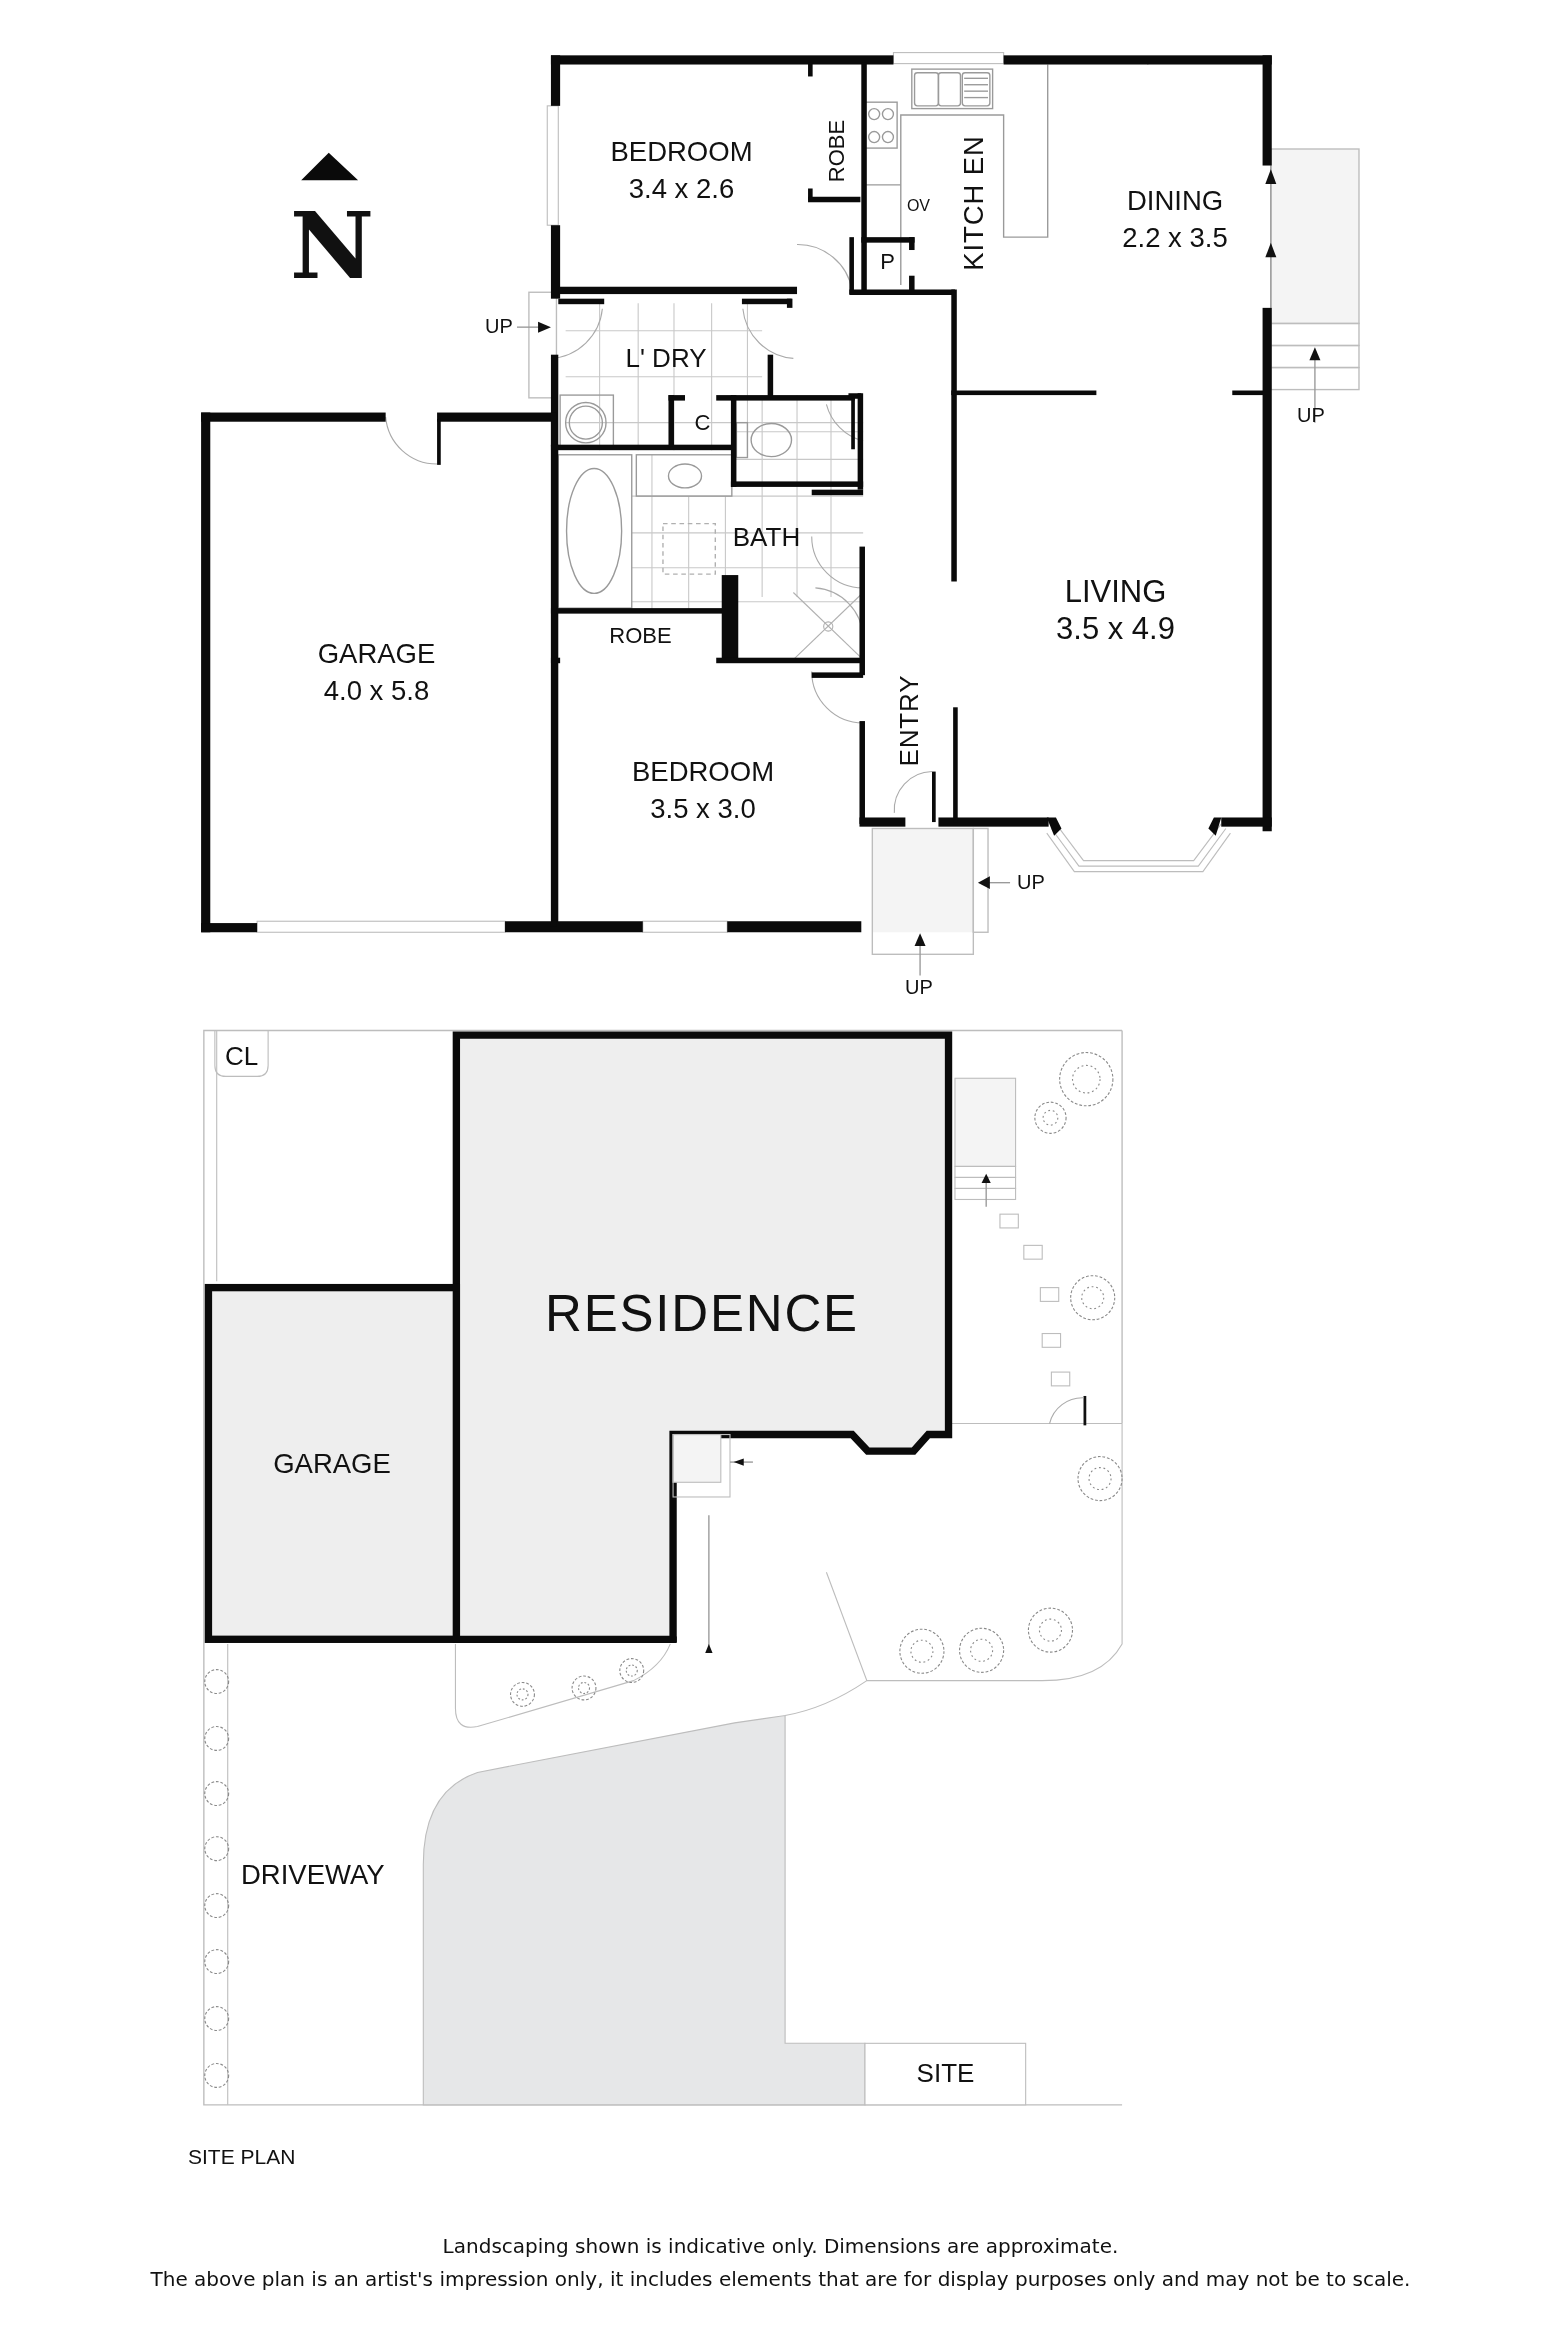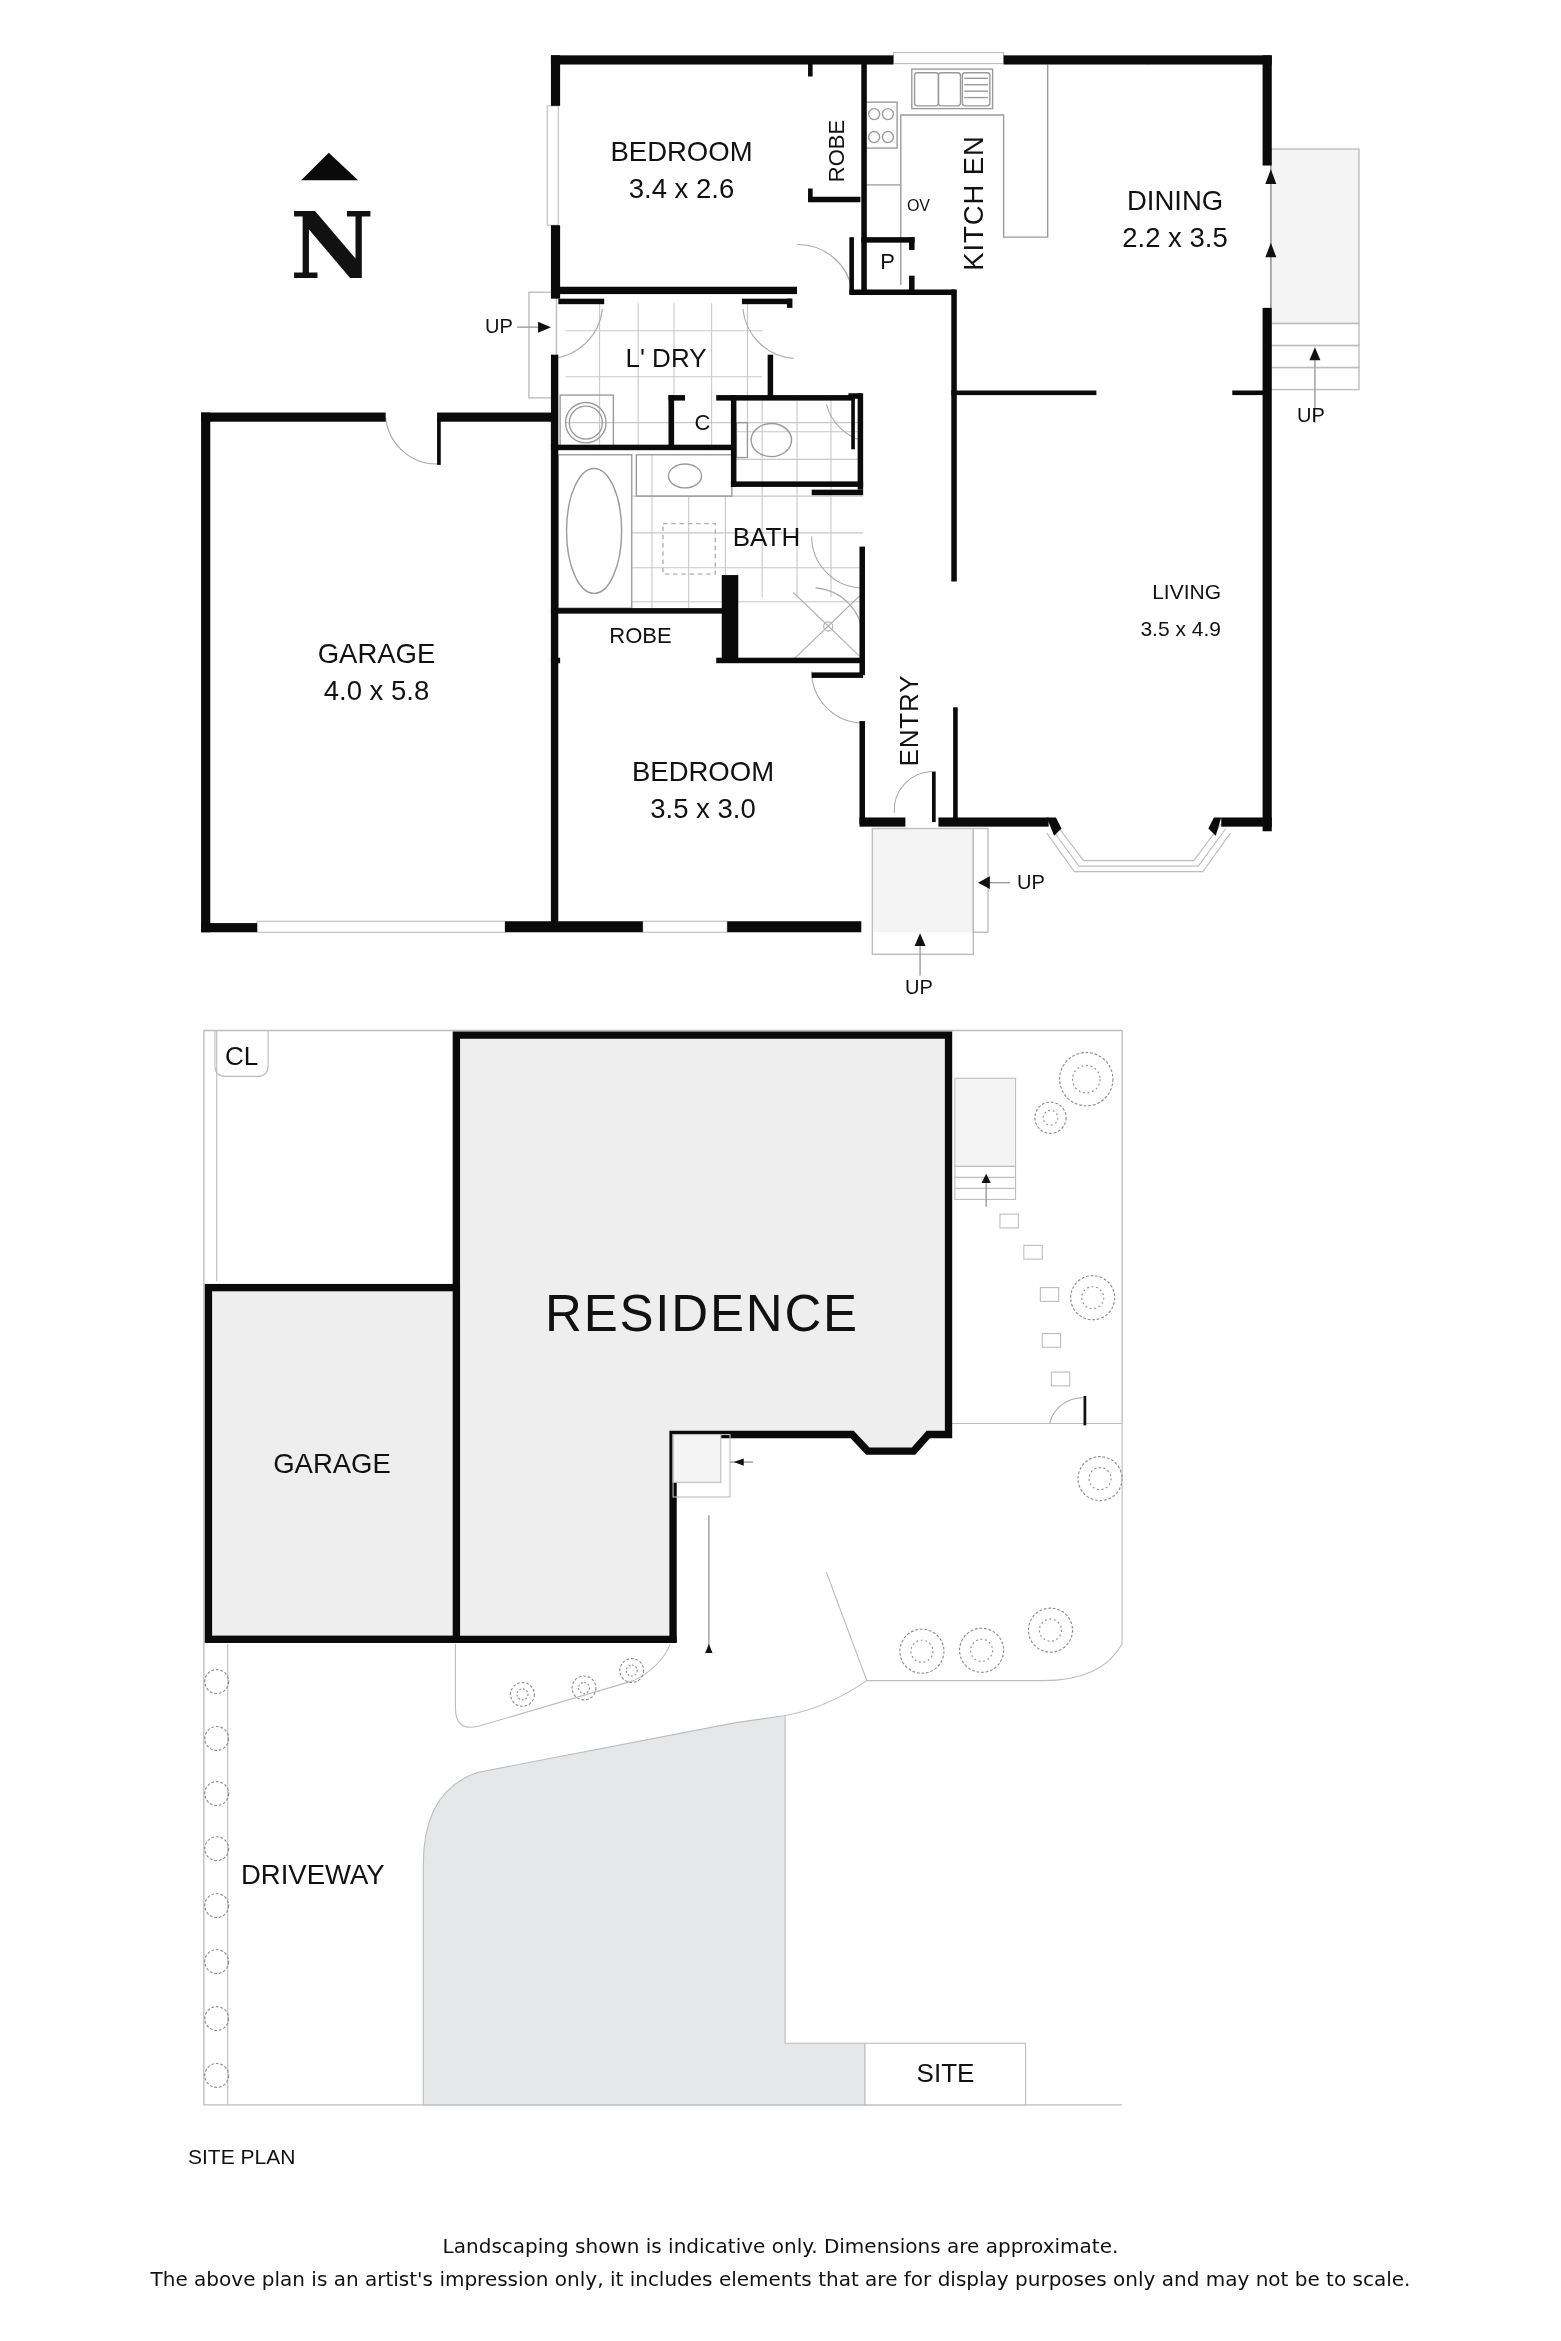--- a/index.html
+++ b/index.html
@@ -316,21 +316,21 @@
   <div>GARAGE</div>
   <div>4.0 x 5.8</div>
 </div>
 <div class="overlay" style="left:588px;top:753px;width:230px;text-align:center;font-size:27.5px;line-height:37px;">
   <div>BEDROOM</div>
   <div>3.5 x 3.0</div>
 </div>
 <div class="overlay" style="left:886px;top:670px;width:46px;height:101px;display:flex;align-items:center;justify-content:center;">
   <div style="transform:rotate(-90deg);font-size:26px;white-space:nowrap;letter-spacing:0.9px;">ENTRY</div>
 </div>
-<div class="overlay" style="left:1010px;top:573px;width:211px;text-align:right;font-size:21px;line-height:37px;">
+<div class="overlay" style="left:1010px;top:573px;width:211px;text-align:center;font-size:31px;line-height:37px;">
   <div>LIVING</div>
   <div>3.5 x 4.9</div>
 </div>
 
 <div class="overlay" style="left:485px;top:315px;font-size:20px;">UP</div>
 <div class="overlay" style="left:1297px;top:404px;font-size:20px;">UP</div>
 <div class="overlay" style="left:1017px;top:871px;font-size:20px;">UP</div>
 <div class="overlay" style="left:905px;top:976px;font-size:20px;">UP</div>
 
 <div class="overlay" style="left:215px;top:1041px;width:53px;text-align:center;font-size:26px;">CL</div>

